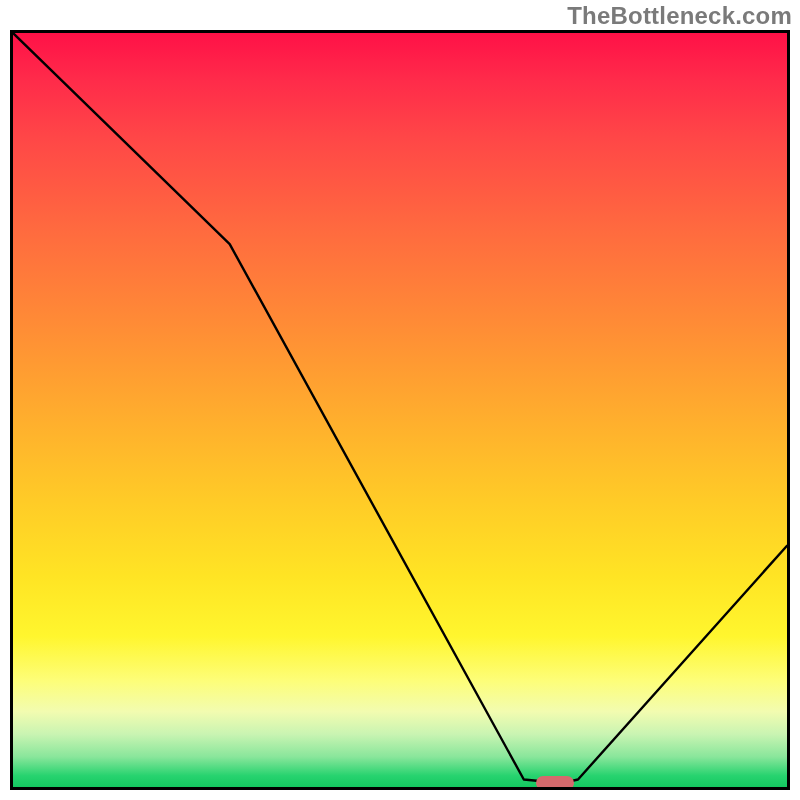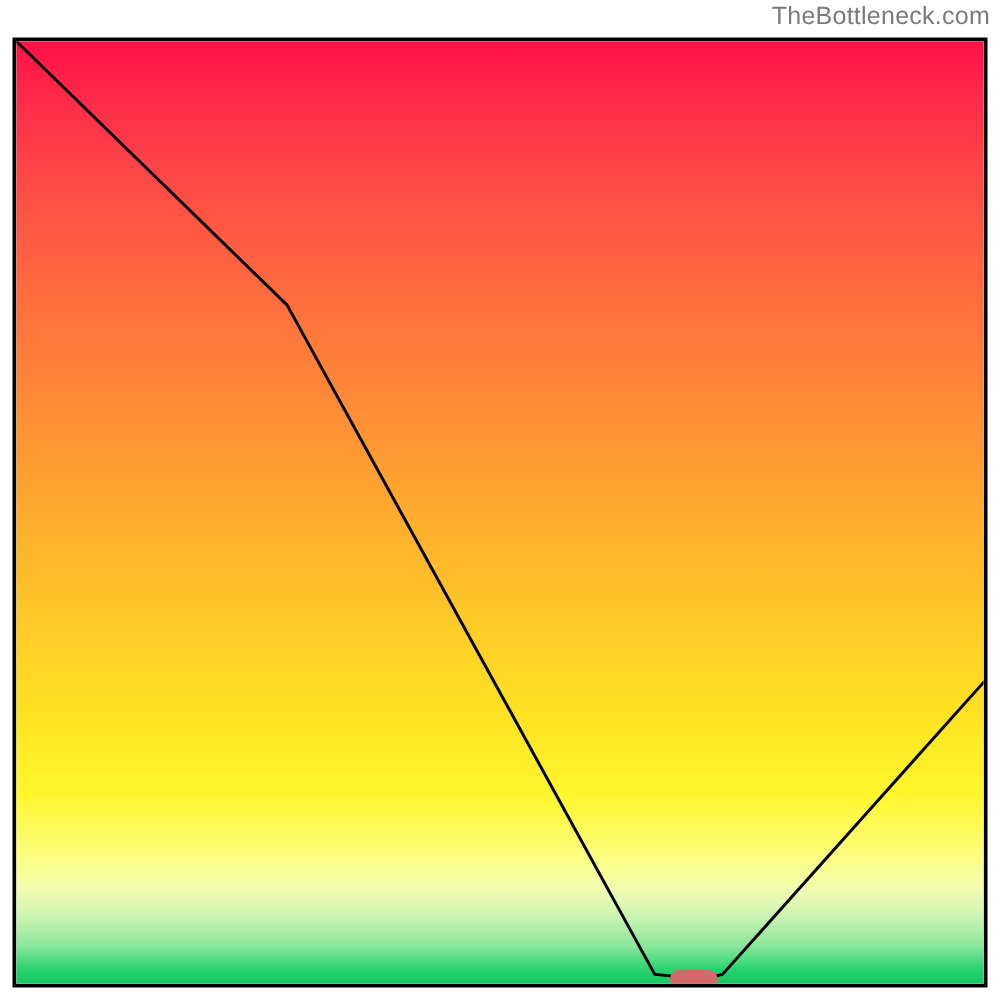--- a/index.html
+++ b/index.html
@@ -12,22 +12,22 @@
   }
   .container {
     position: relative;
     width: 800px;
     height: 800px;
   }
   .watermark {
     position: absolute;
     top: 2px;
     right: 8px;
-    font-size: 20px;
-    font-weight: 400;
+    font-size: 24px;
+    font-weight: 700;
     color: #7a7a7a;
     letter-spacing: 0.2px;
     z-index: 10;
   }
   .plot-frame {
     position: absolute;
     top: 30px;
     left: 10px;
     width: 780px;
     height: 760px;

